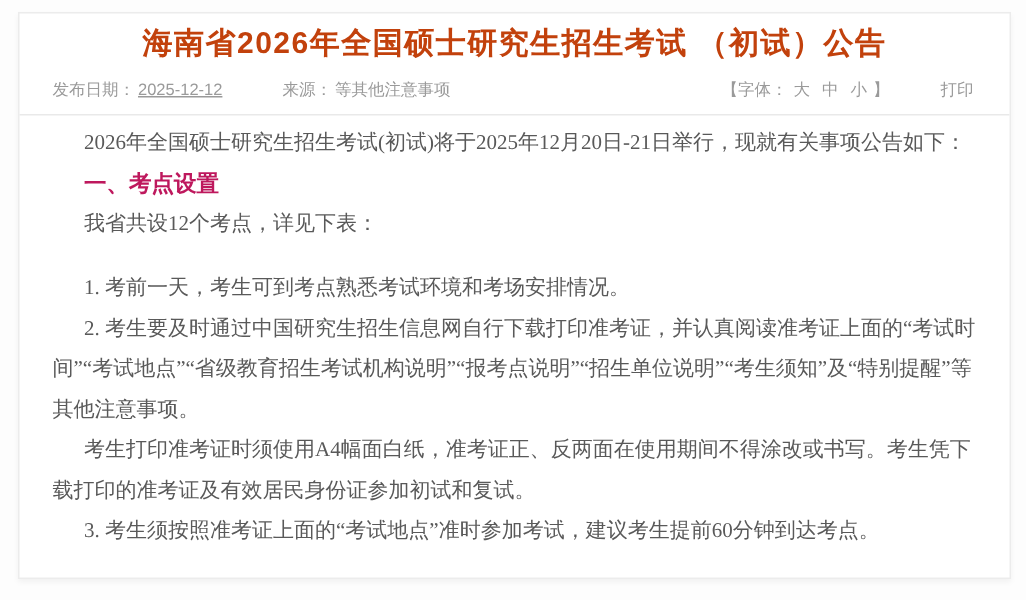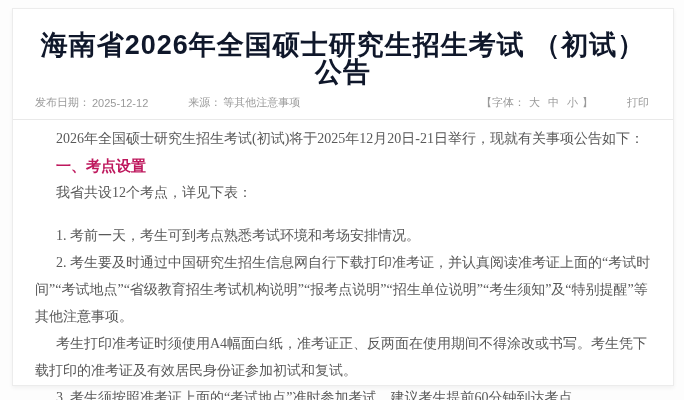--- a/index.html
+++ b/index.html
@@ -16,44 +16,44 @@
     left: 12px;
     top: 8px;
     width: 662px;
     height: 378px;
     box-sizing: border-box;
     background: #ffffff;
     border: 1px solid #ececec;
     box-shadow: 0 2px 4px rgba(0,0,0,0.05);
   }
   .title {
-    margin: 23px 20px 0 20px;
+    margin: 7px 20px 0 20px;
     text-align: center;
-    font-size: 27px;
+    font-size: 20px;
     line-height: 27px;
     font-weight: bold;
-    color: #0f172a;
+    color: #c2410c;
     font-family: "Liberation Sans", sans-serif;
     letter-spacing: 1px;
   }
   .meta-row {
     display: flex;
     justify-content: space-between;
     align-items: flex-end;
     margin-top: 9px;
     padding: 0 24px 0 22px;
     font-size: 11px;
     color: #9a9a9a;
   }
   .meta-left, .meta-right {
     display: flex;
     align-items: center;
     white-space: nowrap;
   }
-  .meta-date-value { margin-left: 2px; }
+  .meta-date-value { margin-left: 2px; text-decoration: underline; }
   .meta-source-label { margin-left: 40px; }
   .meta-source-value { margin-left: 2px; }
   .font-size-link {
     margin: 0 4px;
     color: #9a9a9a;
     text-decoration: none;
     cursor: pointer;
   }
   .print-link {
     margin-left: 34px;

